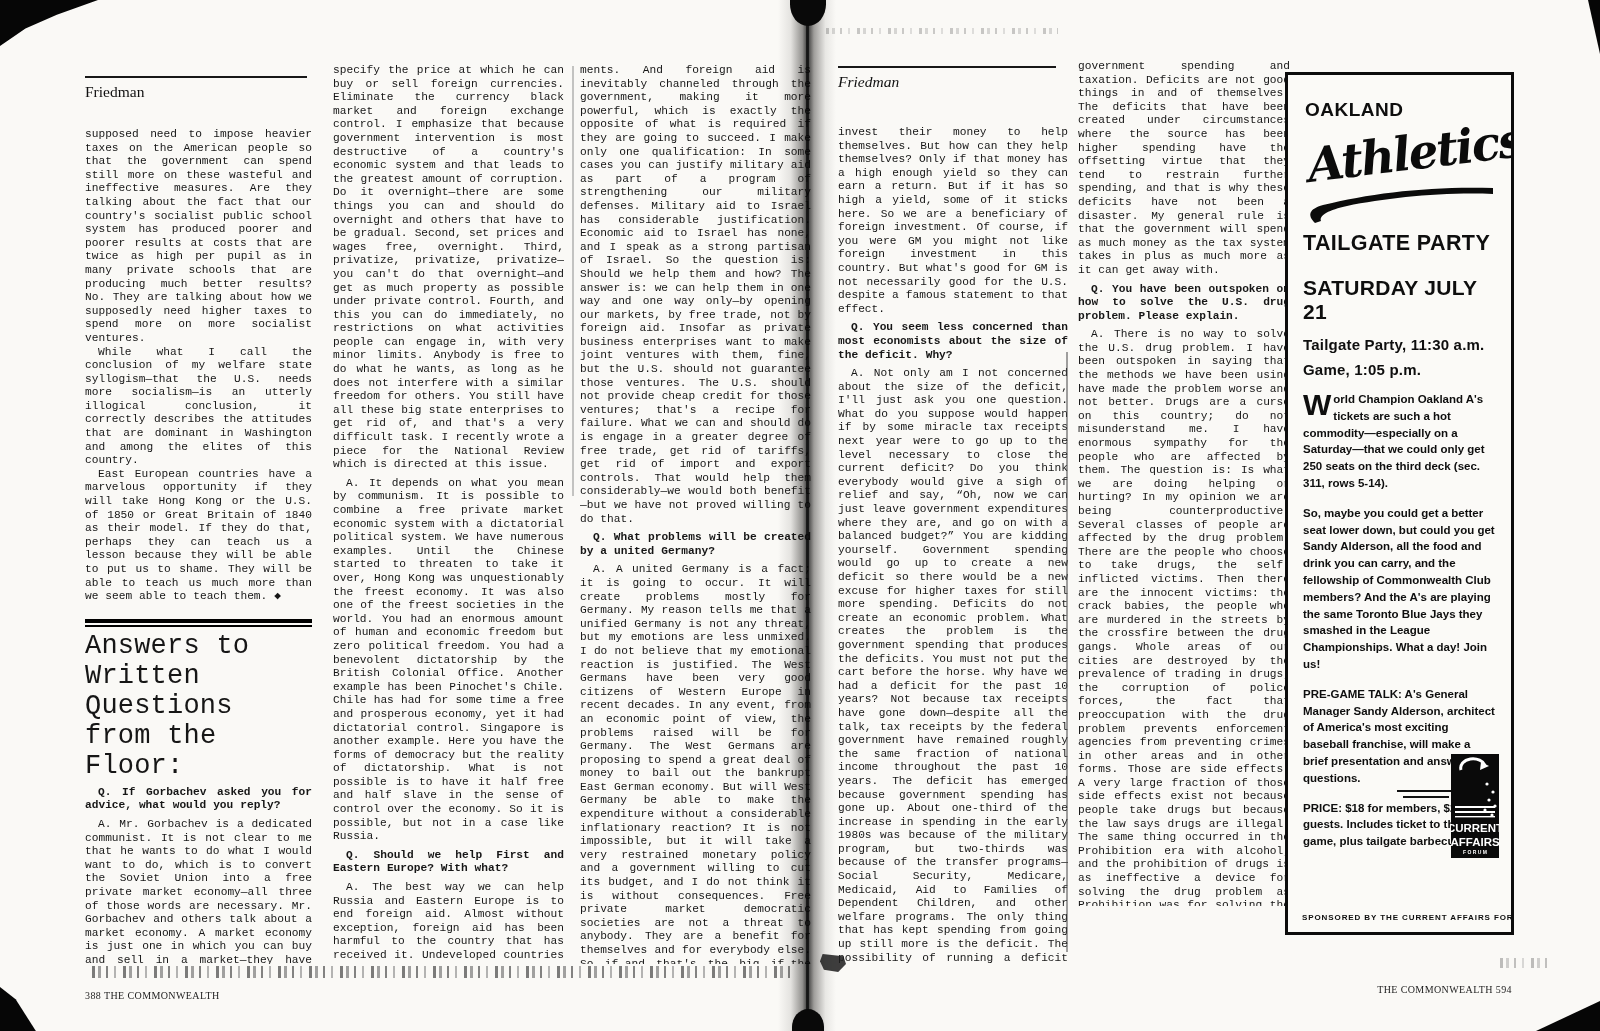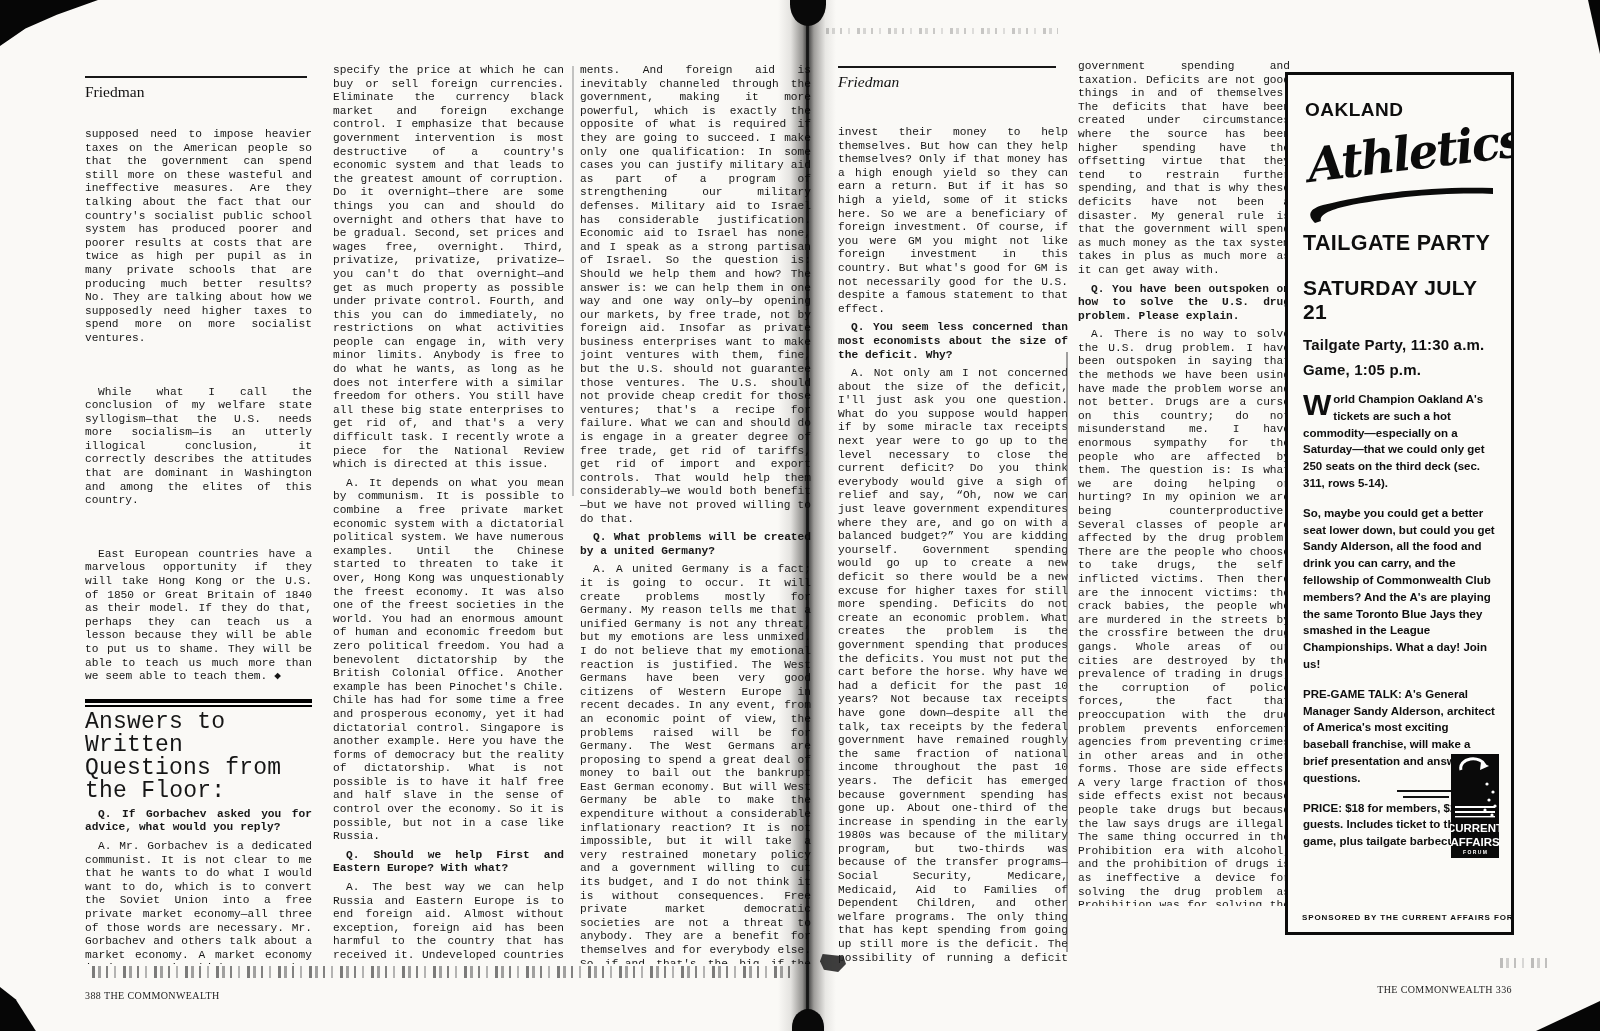--- a/index.html
+++ b/index.html
@@ -49,22 +49,22 @@
     font-size:15.5px; width:222px; color:#101010; }
   .rh-left  { left:85px;  top:76px; }
   .rh-right { left:838px; top:66px; font-style:italic; width:218px; }
 
   
   .col { position:absolute; text-align:justify; font-size:11.2px; line-height:13.6px;
     color:#161616; overflow:hidden; hyphens:auto; word-spacing:.2px; }
   .col p { margin:0;font-family:Liberation Mono, monospace; }
   p.blk-question { font-weight:700; margin-top:5px; text-indent:13px; }
   p.blk-answer   { margin-top:5px; text-indent:13px; }
-  p.blk-body.indent { text-indent:13px;margin-top:40px; }
-  .blk-heading { font-size:23px; line-height:23px; margin:13px 0 10px; text-align:left;
+  p.blk-body.indent { text-indent:13px; }
+  .blk-heading { font-size:27px; line-height:30px; margin:13px 0 10px; text-align:left;
     font-weight:400; letter-spacing:.2px; }
   .blk-divider { border-top:4px solid #000; border-bottom:2px solid #000; height:8px; margin:15px 0 4px; }
   p.blk-continued { text-align:right; font-style:italic; font-size:10.5px; margin-top:9px; }
 
   .l1 { left:85px;  top:128px; width:227px; height:836px; }
   .l2 { left:333px; top:64px;  width:231px; height:900px; }
   .l3 { left:580px; top:64px;  width:231px; height:900px; }
   .r1 { left:838px;  top:126px; width:230px; height:840px; }
   .r2 { left:1078px; top:60px;  width:212px; height:846px; }
 
@@ -137,21 +137,21 @@
 <div class="col r1">
     <p class="blk blk-body">invest their money to help themselves.  But how can they help themselves?  Only if that money has a high enough yield so they can earn a return.  But if it has so high a yield, some of it sticks here.  So we are a beneficiary of foreign investment. Of course, if you were GM you might not like foreign investment in this country.  But what's good for GM is not necessarily good for the U.S. despite a famous statement to that effect.</p>
     <p class="blk blk-question">Q.  You seem less concerned than most economists about the size of the deficit.  Why?</p>
     <p class="blk blk-answer">A.  Not only am I not concerned about the size of the deficit, I'll just ask you one question.  What do you suppose would happen if by some miracle tax receipts next year were to go up to the level necessary to close the current deficit? Do you think everybody would give a sigh of relief and say, “Oh, now we can just leave government expenditures where they are, and go on with a balanced budget?”  You are kidding yourself.  Government spending would go up to create a new deficit so there would be a new excuse for higher taxes for still more spending. Deficits do not create an economic problem.  What creates the problem is the government spending that produces the deficits.  You must not put the cart before the horse. Why have we had a deficit for the past 10 years?  Not because tax receipts have gone down—despite all the talk, tax receipts by the federal government have remained roughly the same fraction of national income throughout the past 10 years.  The deficit has emerged because government spending has gone up.  About one-third of the increase in spending in the early 1980s was because of the military program, but two-thirds was because of the transfer programs—Social Security, Medicare, Medicaid, Aid to Families of Dependent Children, and other welfare programs. The only thing that has kept spending from going up still more is the deficit. The possibility of running a deficit tends to increase government spending.  The actual existence of a deficit holds government spending down. So I am not worried about the deficit—there is no such thing as a deficit from an economic point of view. The U.S. government spends more than it reports receiving in taxes; it spends $150 billion more.  Who do you suppose finances that $150 billion?  Santa Claus?  The American people pay for it.  That is just misleading labeling.  What is called a deficit is a form of taxation.  It is a very bad form of taxation. Don't misunderstand me; I am not in favor of deficits, provided that requiring a balanced budget is linked with limitations on</p>
   </div>
 <div class="col r2">
     <p class="blk blk-body">government spending and taxation.  Deficits are not good things in and of themselves.  The deficits that have been created under circumstances where the source has been higher spending have the offsetting virtue that they tend to restrain further spending, and that is why these deficits have not been a disaster.  My general rule is that the government will spend as much money as the tax system takes in plus as much more as it can get away with.</p>
     <p class="blk blk-question">Q.  You have been outspoken on how to solve the U.S. drug problem. Please explain.</p>
     <p class="blk blk-answer">A.  There is no way to solve the U.S. drug problem.  I have been outspoken in saying that the methods we have been using have made the problem worse and not better.  Drugs are a curse on this country; do not misunderstand me.  I have enormous sympathy for the people who are affected by them.  The question is: Is what we are doing helping or hurting?  In my opinion we are being counterproductive. Several classes of people are affected by the drug problem.  There are the people who choose to take drugs, the self-inflicted victims. Then there are the innocent victims: the crack babies, the people who are murdered in the streets by the crossfire between the drug gangs. Whole areas of our cities are destroyed by the prevalence of trading in drugs, the corruption of police forces, the fact that preoccupation with the drug problem prevents enforcement agencies from preventing crimes in other areas and in other forms.  Those are side effects. A very large fraction of those side effects exist not because people take drugs but because the law says drugs are illegal.  The same thing occurred in the Prohibition era with alcohol, and the prohibition of drugs is as ineffective a device for solving the drug problem as Prohibition was for solving the so-called alcohol problem.  Far more people die from alcoholism each year than from drugs.  But we have largely eliminated the criminality associated with the alcohol problem and, if we legalized drugs, we would eliminate the harm done by the illegality associated with the drug problem. Finally, how can you justify our destroying Colombia because we cannot enforce our own laws? I find it enormously difficult, and that is why I am strongly in favor of legalizing drugs.  While legalization would not solve the drug problem, it would reduce vastly the number of innocent victims and it would not lead to any substantial increase in drug addiction.  On the contrary, some of the people who suffer the most from the fact that drugs are illegal are those who take drugs.  They are forced to become criminals. And they are forced to use very low quality products.  There are more deaths from adulterated drugs.</p>
   </div>
-<div class="footer footer-right">THE COMMONWEALTH 336</div>
+<div class="footer footer-right">THE COMMONWEALTH 594</div>
 
 <div class="col-rule rule-l"></div>
 <div class="col-rule rule-r"></div>
 
 <div class="ad">
   <div class="ad-kicker">OAKLAND</div>
   <div class="script-wrap">
     <span class="script-text">Athletics</span>
     <svg class="swoosh" width="200" height="40" viewBox="0 0 200 40">
       <path d="M14,38 C6,30 8,24 22,20 C70,8 130,1 192,3 L192,9 C140,7 86,13 46,21 C28,25 18,30 20,36 Z" fill="#0b0b0b"></path>

